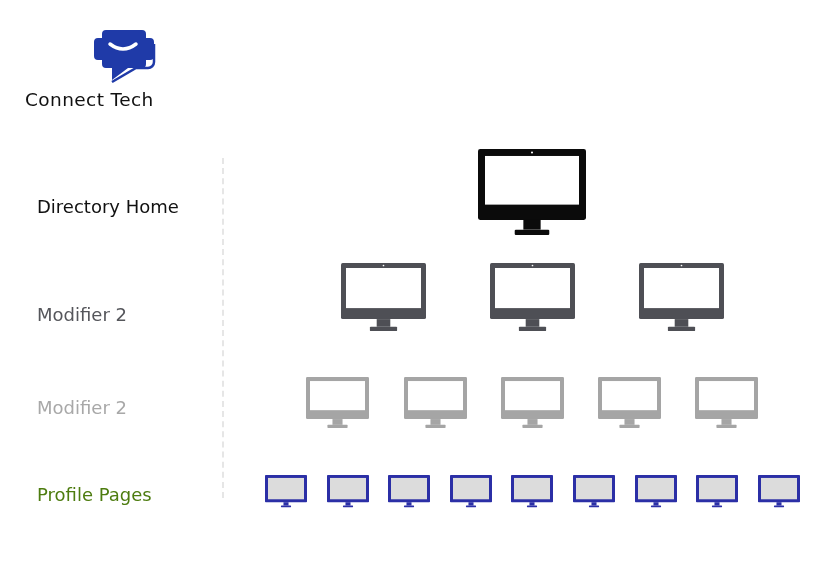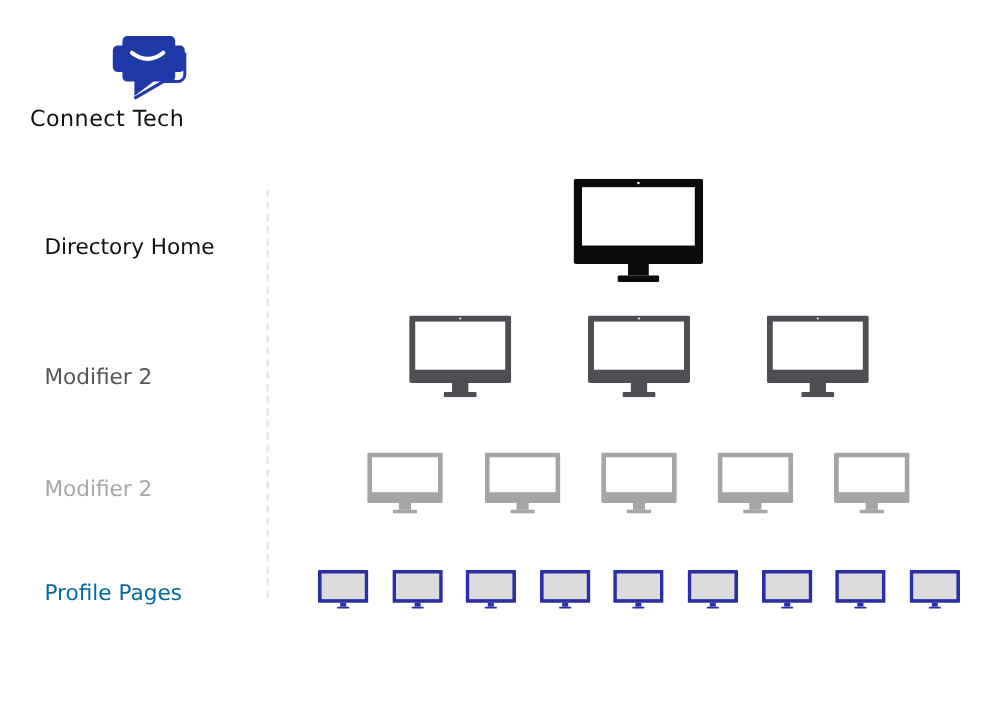--- a/index.html
+++ b/index.html
@@ -21,21 +21,21 @@
     <path d="M17 14 h36 v20 h-36 z" fill="#1f3aa8"></path>
     <path d="M22 18 q13 10 26 0" stroke="#ffffff" stroke-width="3.5" fill="none" stroke-linecap="round"></path>
     <path d="M66 18 v18 a6 6 0 0 1 -6 6 h-12 l-24 14" stroke="#1f3aa8" stroke-width="2.5" fill="none"></path>
   </svg>
   <div class="logo-text">Connect Tech</div>
 </div>
 
 <div class="row-label" style="top: 176px; color: rgb(17, 17, 17);">Directory Home</div>
 <div class="row-label" style="top: 284px; color: rgb(85, 86, 91);">Modifier 2</div>
 <div class="row-label" style="top: 377px; color: rgb(168, 168, 168);">Modifier 2</div>
-<div class="row-label" style="top: 464px; color: #0369a1;">Profile Pages</div>
+<div class="row-label" style="top: 464px; color: #4d7c0f;">Profile Pages</div>
 
 <div class="divider"></div>
 
 <div id="monitors">
     <div class="monitor" style="left: 478px; top: 149px; width: 108px; height: 86px;">
       <svg viewBox="0 0 100 80" preserveAspectRatio="none">
       <rect x="0" y="0" width="100" height="66" rx="2" fill="#0b0b0b"></rect>
       <rect x="6.481481481481482" y="6.481481481481482" width="87.03703703703704" height="45.25925925925926" fill="#ffffff"></rect>
       <circle cx="50" cy="3.240740740740741" r="1" fill="#ffffff"></circle>
       <rect x="42" y="66" width="16" height="9" fill="#0b0b0b"></rect>

